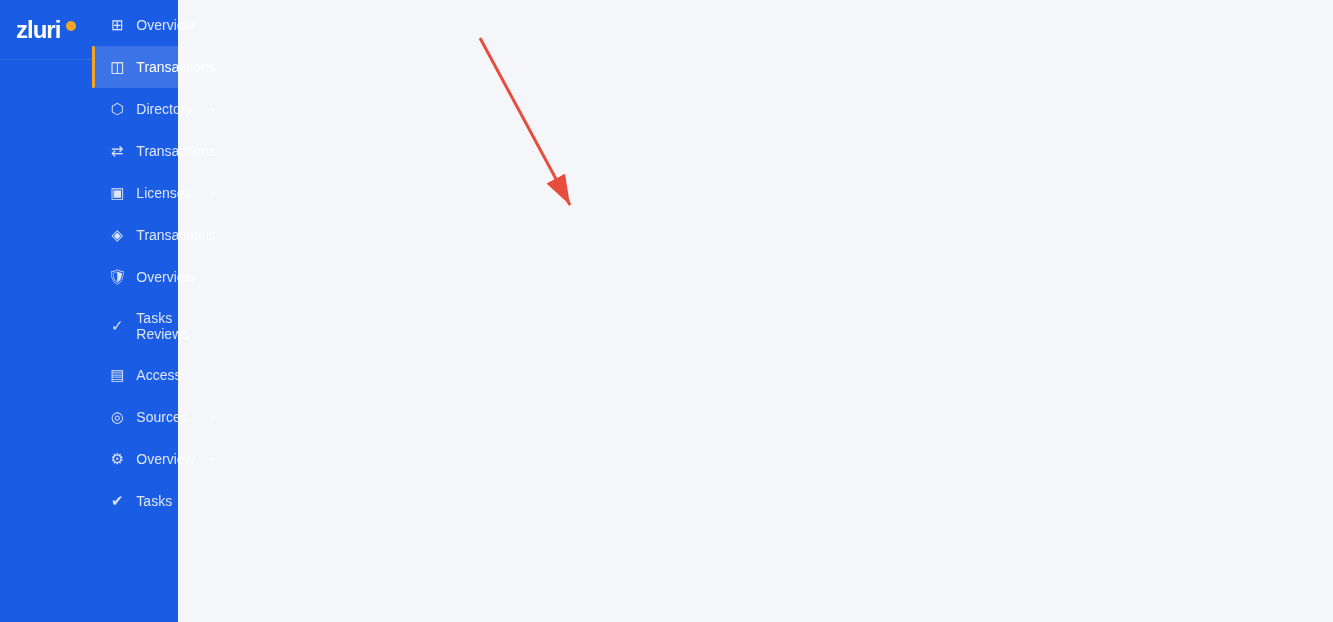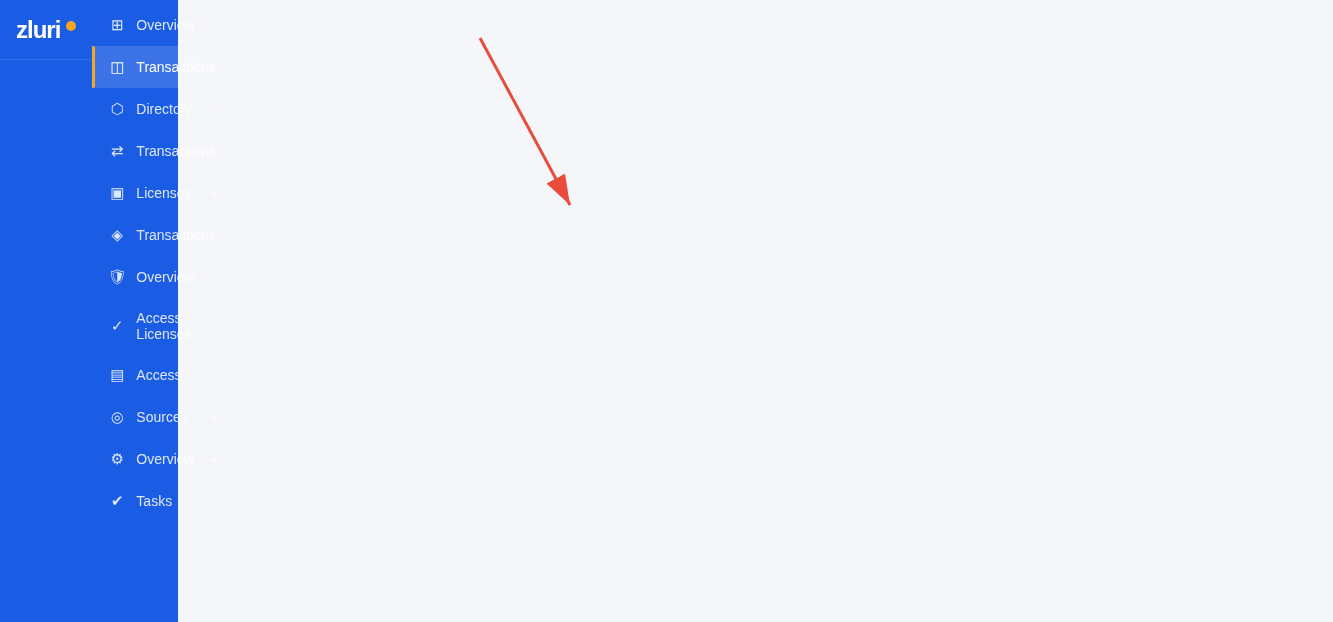--- a/index.html
+++ b/index.html
@@ -123,21 +123,21 @@
       <div class="nav-item">
         <span class="nav-icon">◈</span>
         <span>Transactions</span>
       </div>
       <div class="nav-item">
         <span class="nav-icon">🛡</span>
         <span>Overview</span>
       </div>
       <div class="nav-item">
         <span class="nav-icon">✓</span>
-        <span>Access Licenses</span>
+        <span>Tasks Reviews</span>
       </div>
       <div class="nav-item">
         <span class="nav-icon">▤</span>
         <span>Access</span>
       </div>
       <div class="nav-item">
         <span class="nav-icon">◎</span>
         <span>Sources</span>
         <span class="nav-chevron">▾</span>
       </div>

